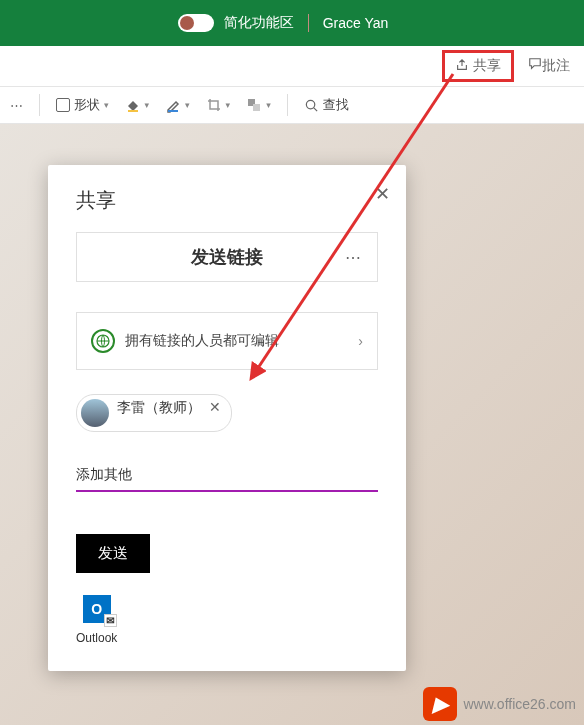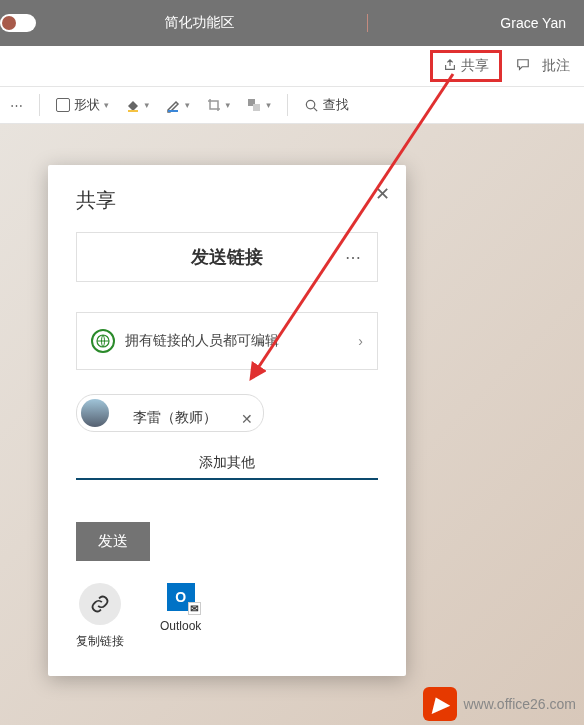--- a/index.html
+++ b/index.html
@@ -1,45 +1,45 @@
 <!DOCTYPE html>
 <html><head>
   <meta charset="utf-8">
   <style>
     * { margin: 0; padding: 0; box-sizing: border-box; font-family: "Segoe UI", "Microsoft YaHei", sans-serif; }
     body { width: 584px; height: 725px; background: #f5f0ee; position: relative; overflow: hidden; }
     
-    .title-bar { height: 46px; background: #737373; display: flex; align-items: center; justify-content: space-between; padding-right: 18px; color: #fff; font-size: 14px; }
+    .title-bar { height: 46px; background: #15803d; display: flex; align-items: center; justify-content: center; padding-right: 18px; color: #fff; font-size: 14px; }
     .title-bar .divider { height: 18px; width: 1px; background: #c48b7f; margin: 0 14px; }
     .toggle { width: 36px; height: 18px; border-radius: 9px; background: #fff; position: relative; margin-right: 10px; }
     .toggle::after { content:""; position:absolute; left:2px; top:2px; width:14px; height:14px; border-radius:50%; background:#a85a4a; }
     
     .command-row { height: 40px; background: #fff; display: flex; align-items: center; justify-content: flex-end; padding-right: 14px; gap: 14px; }
     .share-btn { border: 3px solid #e03030; padding: 4px 10px; color: #666; font-size: 14px; display: flex; align-items: center; gap: 4px; }
-    .comments-btn { color: #666; font-size: 14px; display: flex; align-items: flex-end; gap: 12px; }
+    .comments-btn { color: #666; font-size: 14px; display: flex; align-items: flex-start; gap: 0; }
     
     .ribbon { height: 38px; background: #fff; border-top: 1px solid #e5e5e5; border-bottom: 1px solid #e5e5e5; display: flex; align-items: center; padding-left: 6px; color: #444; font-size: 13px; gap: 8px; }
     .ribbon .sep { height: 22px; width: 1px; background: #ddd; margin: 0 4px; }
     .ribbon-item { display: flex; align-items: center; gap: 4px; padding: 2px 4px; }
     .chev { font-size: 9px; color: #888; }
     .canvas { position:absolute; left:0; top:124px; right:0; bottom:0; background: linear-gradient(135deg, #e8e3dd, #d8c8ba); }
     
     .share-pane { position: absolute; left: 48px; top: 165px; width: 358px; background: #fff; border-radius: 2px; box-shadow: 0 4px 20px rgba(0,0,0,0.25); padding: 22px 28px 26px; }
     .share-pane h2 { font-size: 20px; font-weight: 400; color: #333; }
     .close-x { position: absolute; right: 16px; top: 18px; font-size: 18px; color: #666; cursor: pointer; }
     .send-link-box { margin-top: 18px; border: 1px solid #e0e0e0; padding: 12px; display: flex; align-items: center; justify-content: center; position: relative; }
     .send-link-box .more { position:absolute; right:14px; color:#666; letter-spacing:2px; }
     .perm-box { margin-top: 30px; border: 1px solid #e0e0e0; padding: 16px 14px; display: flex; align-items: center; gap: 10px; font-size: 14px; color: #444; }
     .globe { width: 24px; height: 24px; border: 2px solid #2a8a2a; border-radius: 50%; display:flex; align-items:center; justify-content:center; color:#2a8a2a; font-size:14px; }
-    .chip { margin-top: 24px; display: inline-flex; align-items: flex-end; border: 1px solid #ddd; border-radius: 18px; padding: 4px 10px 4px 4px; gap: 24px; font-size: 14px; color: #333; }
+    .chip { margin-top: 24px; display: inline-flex; align-items: flex-start; border: 1px solid #ddd; border-radius: 18px; padding: 4px 10px 4px 4px; gap: 8px; font-size: 14px; color: #333; }
     .avatar { width: 28px; height: 28px; border-radius: 50%; background: linear-gradient(#a0c4d8, #556070); }
     .chip-x { color:#666; font-size:14px; cursor:pointer; }
-    .add-other { margin-top: 22px; padding-bottom: 6px; border-bottom: 2px solid #0c4a6e; font-size: 14px; color: #333; text-align: center; }
+    .add-other { margin-top: 34px; padding-bottom: 6px; border-bottom: 2px solid #a21caf; font-size: 14px; color: #333; }
     .add-msg { margin-top: 24px; font-size: 14px; color: #666; }
-    .send-btn { margin-top: 42px; background: #737373; color: #fff; border: none; padding: 10px 22px; font-size: 15px; cursor: pointer; }
+    .send-btn { margin-top: 42px; background: #000000; color: #fff; border: none; padding: 10px 22px; font-size: 15px; cursor: pointer; }
     .share-methods { margin-top: 22px; display: flex; gap: 36px; }
     .method { display: flex; flex-direction: column; align-items: center; gap: 8px; font-size: 12px; color: #333; }
     .method-circle { width: 42px; height: 42px; border-radius: 50%; background: #e8e8e8; display:flex; align-items:center; justify-content:center; font-size:20px; color:#333; }
     .outlook-icon { width:28px; height:28px; background:#0072c6; color:#fff; font-size:14px; display:flex; align-items:center; justify-content:center; position:relative; font-weight:bold; }
     .outlook-icon::before { content:"✉"; position:absolute; right:-6px; bottom:-4px; background:#fff; color:#333; border:1px solid #ccc; font-size:10px; padding:0 1px; }
     
     svg.arrow { position: absolute; left: 238px; top: 66px; pointer-events: none; }
     
     .watermark { position: absolute; right: 8px; bottom: 4px; display:flex; align-items:center; gap:6px; font-size: 18px; font-weight: bold; color: #ff6600; font-style: italic; }
     .watermark .url { font-size: 14px; color: #888; font-weight: normal; font-style: normal; display:block; }
@@ -142,28 +142,20 @@
   </div>
   <div class="chip">
     <div class="avatar"></div>
     <span>李雷（教师）</span>
     <span class="chip-x">✕</span>
   </div>
   <div class="add-other">添加其他</div>
   <button class="send-btn">发送</button>
   <div class="share-methods">
     <div class="method">
-      <div class="method-circle">
-        <svg width="22" height="22" viewBox="0 0 24 24">
-            <path fill="none" stroke="#333" stroke-width="2" d="M10 14a5 5 0 0 0 7 0l2-2a5 5 0 0 0-7-7l-1 1 M14 10a5 5 0 0 0-7 0l-2 2a5 5 0 0 0 7 7l1-1"></path>
-          </svg>
-      </div>
-      <span>复制链接</span>
-    </div>
-    <div class="method">
       <div class="outlook-icon">O</div>
       <span>Outlook</span>
     </div>
   </div>
 </div>
 
 <svg class="arrow" width="250" height="320">
   <defs>
       <marker id="ah" markerWidth="10" markerHeight="10" refX="2" refY="3" orient="auto">
         <path d="M0,0 L6,3 L0,6 z" fill="#e03030"></path>

